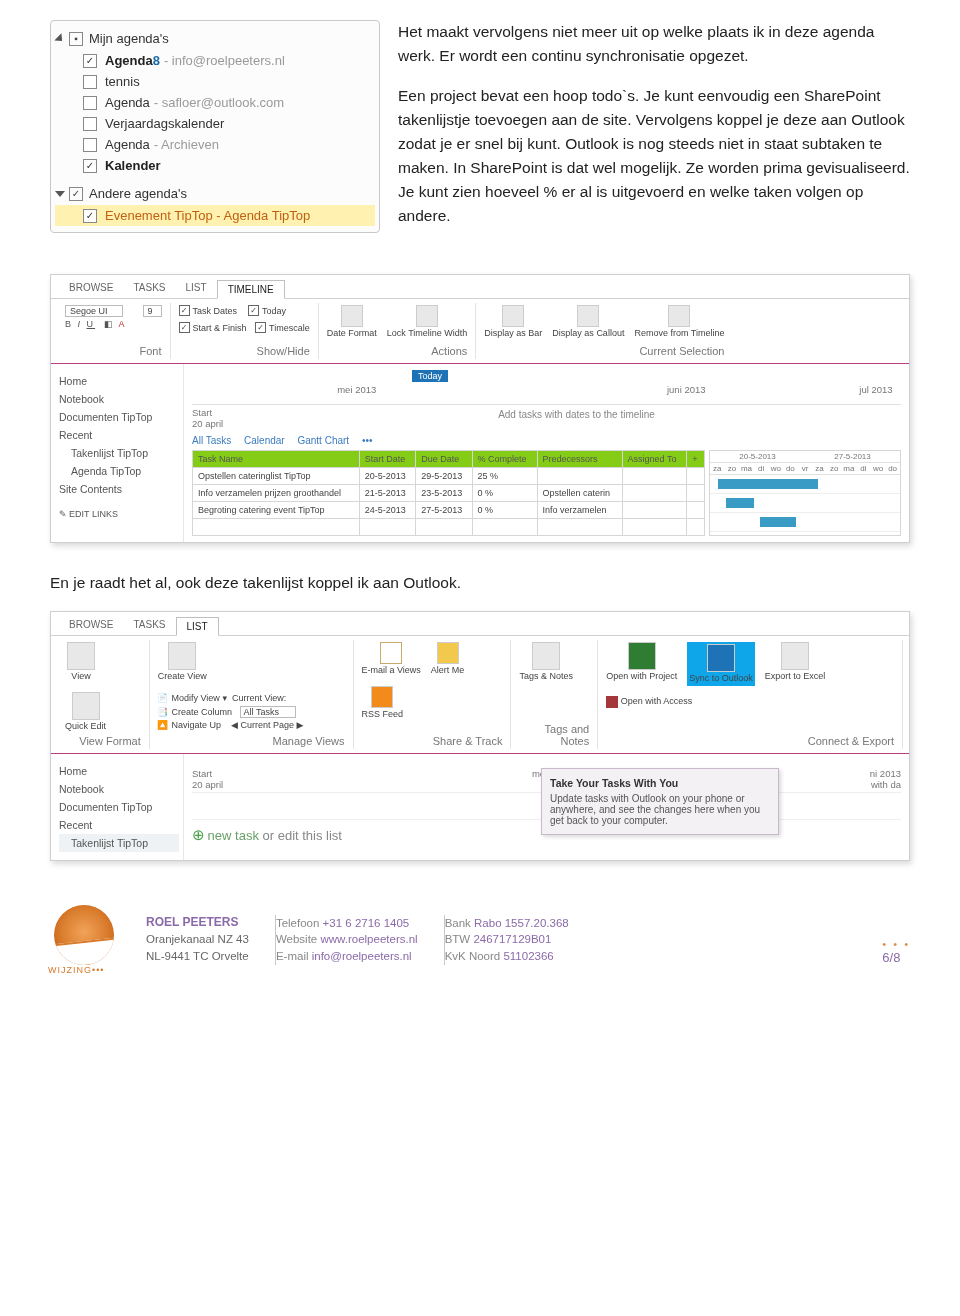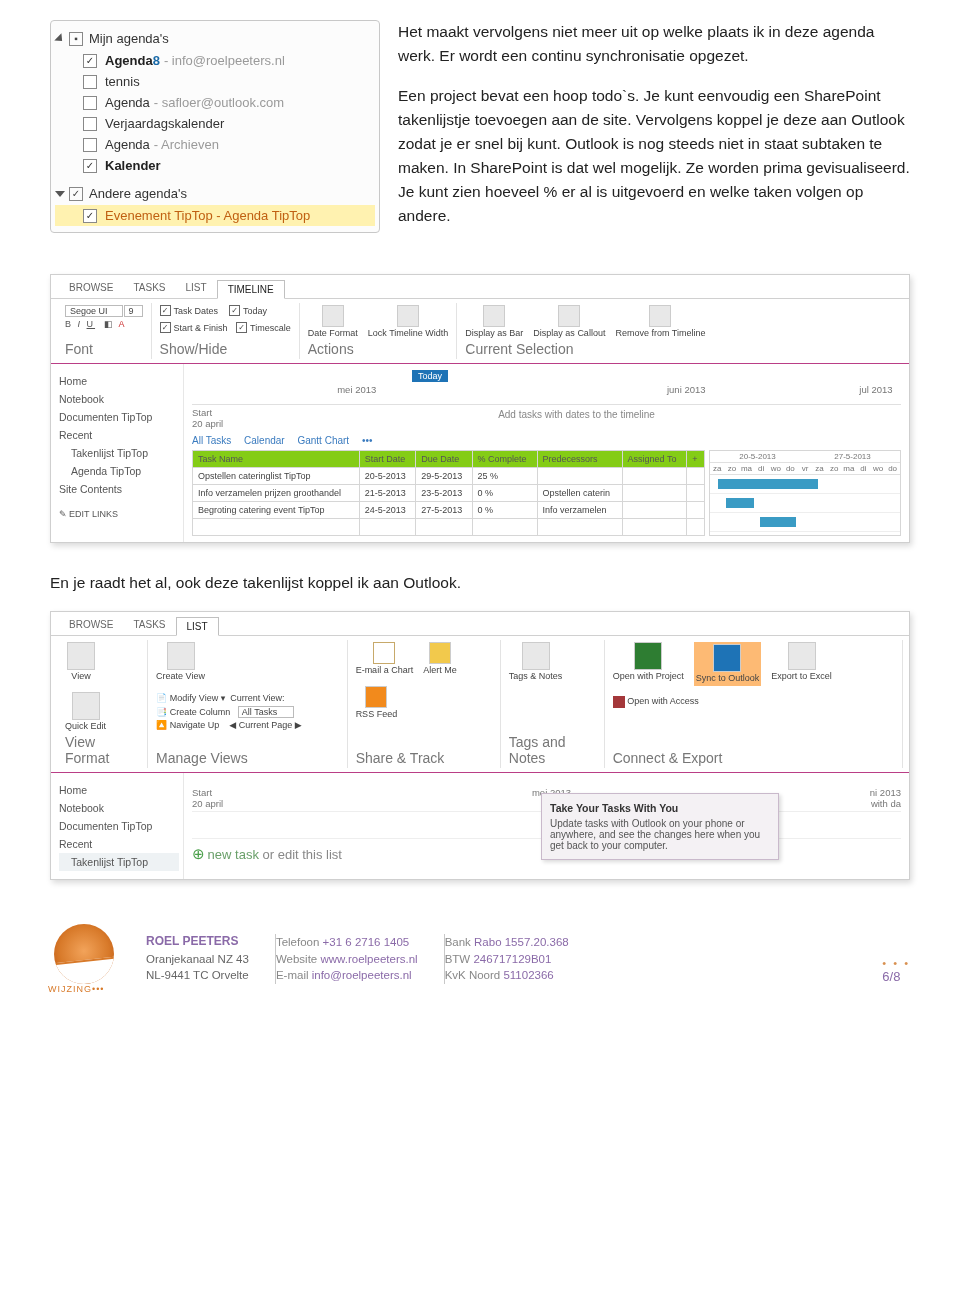--- a/index.html
+++ b/index.html
@@ -20,21 +20,21 @@
   .cal-item .blue{color:#1a6aa8;font-weight:600}
   .cal-item.hl{background:#fff2b0}
   .cal-item.hl .txt{color:#c06012}
   .para{font-size:15.5px;line-height:1.55;color:#222;margin:0 0 16px 0}
   .sshot{border:1px solid #cfcfcf;background:#fff;font-family:'Segoe UI',Arial,sans-serif;font-size:10px;color:#444;margin-bottom:28px;box-shadow:2px 3px 6px rgba(0,0,0,0.15)}
   .tabs{display:flex;border-bottom:1px solid #d0d0d0;padding:4px 8px 0 8px;font-size:10px}
   .tabs span{padding:3px 10px;color:#666;text-transform:uppercase}
   .tabs span.active{border:1px solid #c0c0c0;border-bottom:1px solid #fff;background:#fff;position:relative;top:1px;color:#222}
   .ribbon{display:flex;border-bottom:1px solid #ba3e86;min-height:56px;padding:4px 6px}
   .rgrp{border-right:1px solid #e3e3e3;padding:2px 8px;display:flex;flex-direction:column;justify-content:space-between}
-  .rgrp .caps{font-size:14px;color:#777;text-align:left;margin-top:2px}
+  .rgrp .caps{font-size:11px;color:#777;text-align:right;margin-top:2px}
   .rstack{display:flex;gap:10px;align-items:flex-start;flex-wrap:wrap}
   .rbtn{display:flex;flex-direction:column;align-items:center;font-size:9px;color:#444;line-height:1.1;min-width:32px}
   .rico{width:20px;height:20px;background:#e8e8e8;border:1px solid #ccc;margin-bottom:2px}
   .rico.big{width:26px;height:26px}
   .chkrow{font-size:9px;color:#444;display:flex;align-items:center;gap:3px}
   .chkrow .sq{width:9px;height:9px;border:1px solid #666;display:inline-flex;align-items:center;justify-content:center;font-size:8px}
   .chkrow .sq.ck::before{content:"✓"}
   .spbody{display:flex}
   .spnav{width:120px;border-right:1px solid #e7e7e7;padding:8px 4px 8px 8px;font-size:10.5px;color:#444}
   .spnav div{padding:3px 0}
@@ -50,21 +50,21 @@
   .viewtabs span{margin-right:10px}
   .gwrap{display:flex;gap:4px}
   .gtbl{border-collapse:collapse;font-size:9px;color:#444;flex:1}
   .gtbl th,.gtbl td{border:1px solid #d6d6d6;padding:3px 5px;text-align:left;background:#fff}
   .gtbl th{background:#84cc16;font-weight:400;color:#555}
   .gantt{width:190px;border:1px solid #d6d6d6;background:#fff}
   .gantt .ghdr{display:flex;font-size:8px;color:#777;border-bottom:1px solid #e0e0e0}
   .gantt .ghdr span{flex:1;text-align:center;padding:1px 0}
   .gantt .grow{height:18px;border-bottom:1px solid #eee;position:relative}
   .gantt .bar{position:absolute;top:4px;height:10px;background:#3a9bc4}
-  .tooltip{position:absolute;right:130px;top:20px;width:220px;background:#f4f1f4;border:1px solid #c9b9cb;padding:8px;font-size:10px;color:#555;box-shadow:2px 2px 4px rgba(0,0,0,0.15)}
+  .tooltip{position:absolute;right:130px;top:14px;width:220px;background:#f4f1f4;border:1px solid #c9b9cb;padding:8px;font-size:10px;color:#555;box-shadow:2px 2px 4px rgba(0,0,0,0.15)}
   .tooltip b{color:#333;display:block;margin-bottom:4px;font-size:10.5px}
   .newtask{color:#888;font-size:13px;padding:6px 0}
   .newtask .plus{color:#4aa04a;font-size:15px;margin-right:3px}
   .newtask .nt{color:#6aa06a}
   .footer{border-top:0;display:flex;align-items:flex-end;padding:10px 50px 14px 50px;gap:26px;font-size:12px;color:#666}
   .logo{width:70px;height:56px;position:relative}
   .sun{width:60px;height:60px;border-radius:50%;background:radial-gradient(circle at 50% 45%,#f2a35a 0%,#d87a2a 55%,#c8651c 75%);position:absolute;top:-4px;left:4px;overflow:hidden}
   .sun::after{content:"";position:absolute;left:-6px;right:-6px;top:36px;height:22px;background:#fff;border-top:2px solid #d87a2a;transform:skewY(-6deg)}
   .wij{font-size:9px;color:#d87a2a;letter-spacing:1px;position:absolute;bottom:-10px;left:-2px}
   .fcol{line-height:1.45;font-size:11.5px;border-left:1px solid #c8c8c8;}
@@ -136,21 +136,21 @@
   <div class="sshot">
     <div class="tabs">
       <span>BROWSE</span>
       <span>TASKS</span>
       <span>LIST</span>
       <span class="active">TIMELINE</span>
     </div>
     <div class="ribbon">
       <div class="rgrp">
         <div>
-          <div style="display:flex;gap:1px;margin-bottom:2px">
+          <div style="display:flex;gap:20px;margin-bottom:2px">
             <span style="border:1px solid #bbb;padding:0 14px 0 4px;font-size:9px">Segoe UI</span>
             <span style="border:1px solid #bbb;padding:0 8px 0 4px;font-size:9px">9</span>
           </div>
           <div style="font-size:9px;color:#555;letter-spacing:2px">B <i>I</i> <u>U</u> &nbsp;◧ <span style="color:#c33">A</span></div>
         </div>
         <div class="caps">Font</div>
       </div>
       <div class="rgrp">
         <div>
           <div class="chkrow"><span class="sq ck"></span><span>Task Dates</span>&nbsp;&nbsp;<span class="sq ck"></span><span>Today</span></div>
@@ -342,21 +342,21 @@
             <div>📑 <span>Create Column</span>&nbsp;&nbsp;&nbsp;<span style="border:1px solid #bbb;padding:0 16px 0 3px">All Tasks</span></div>
             <div>🔼 <span>Navigate Up</span>&nbsp;&nbsp;&nbsp;&nbsp;◀ <span>Current Page</span> ▶</div>
           </div>
         </div>
         <div class="caps">Manage Views</div>
       </div>
       <div class="rgrp">
         <div class="rstack">
           <div class="rbtn">
               <div class="rico" style="background:#fff;border-color:#c7a96a"></div>
-              <span>E-mail a Chart</span>
+              <span>E-mail a Views</span>
             </div>
           <div class="rbtn">
               <div class="rico" style="background:#f2c94c"></div>
               <span>Alert Me</span>
             </div>
           <div class="rbtn">
               <div class="rico" style="background:#f28a1c"></div>
               <span>RSS Feed</span>
             </div>
         </div>
@@ -370,21 +370,21 @@
             </div>
         </div>
         <div class="caps">Tags and Notes</div>
       </div>
       <div class="rgrp">
         <div class="rstack">
           <div class="rbtn">
               <div class="rico big" style="background:#2e7d32"></div>
               <span>Open with Project</span>
             </div>
-          <div class="rbtn" style="background:#fdba74;padding:2px">
+          <div class="rbtn" style="background:#0ea5e9;padding:2px">
               <div class="rico big" style="background:#1e73b6"></div>
               <span>Sync to Outlook</span>
             </div>
           <div class="rbtn">
               <div class="rico big"></div>
               <span>Export to Excel</span>
             </div>
           <div style="font-size:9px"><span style="display:inline-block;width:12px;height:12px;background:#a4373a;vertical-align:middle"></span> <span>Open with Access</span></div>
         </div>
         <div class="caps">Connect &amp; Export</div>

